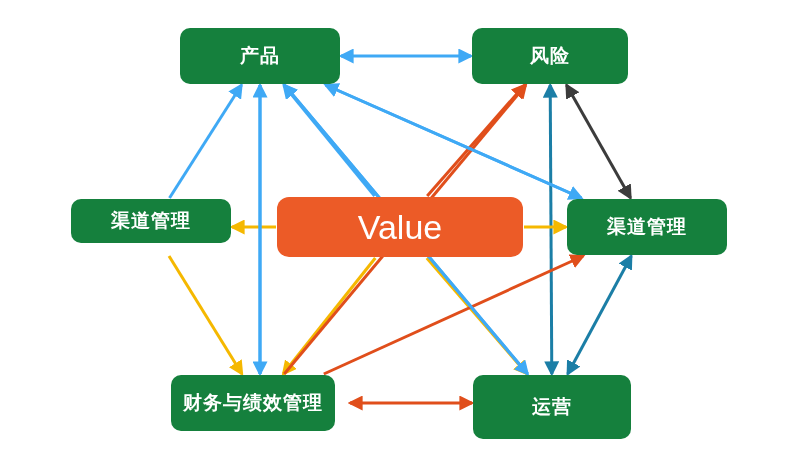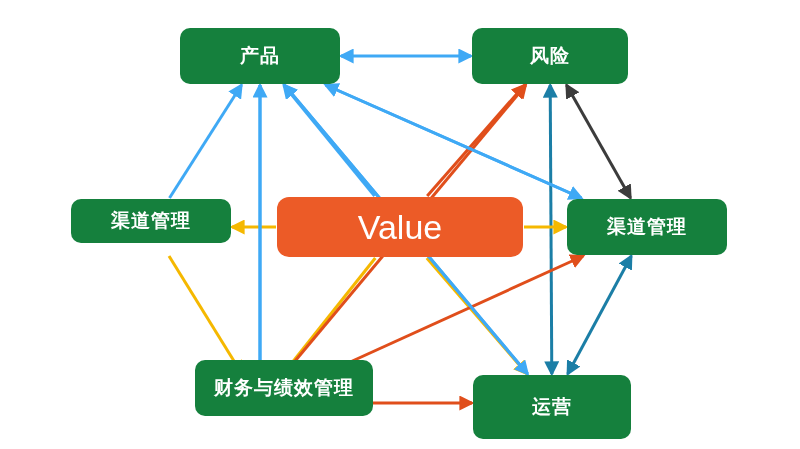--- a/index.html
+++ b/index.html
@@ -121,21 +121,21 @@
       </div>
       <div class="node node-blue" style="left: 71px; top: 199px; width: 160px; height: 44px;">
         <span>渠道管理</span>
       </div>
       <div class="node node-center" style="left: 277px; top: 197px; width: 246px; height: 60px;">
         <span>Value</span>
       </div>
       <div class="node node-blue" style="left: 567px; top: 199px; width: 160px; height: 56px;">
         <span>渠道管理</span>
       </div>
-      <div class="node node-blue" style="left: 171px; top: 360px; width: 178px; height: 56px; margin-left: 24px;">
+      <div class="node node-blue" style="left: 171px; top: 375px; width: 164px; height: 56px;">
         <span>财务与绩效管理</span>
       </div>
       <div class="node node-blue" style="left: 473px; top: 375px; width: 158px; height: 64px;">
         <span>运营</span>
       </div>
     </div>
 
 </div>
 
 </body></html>

